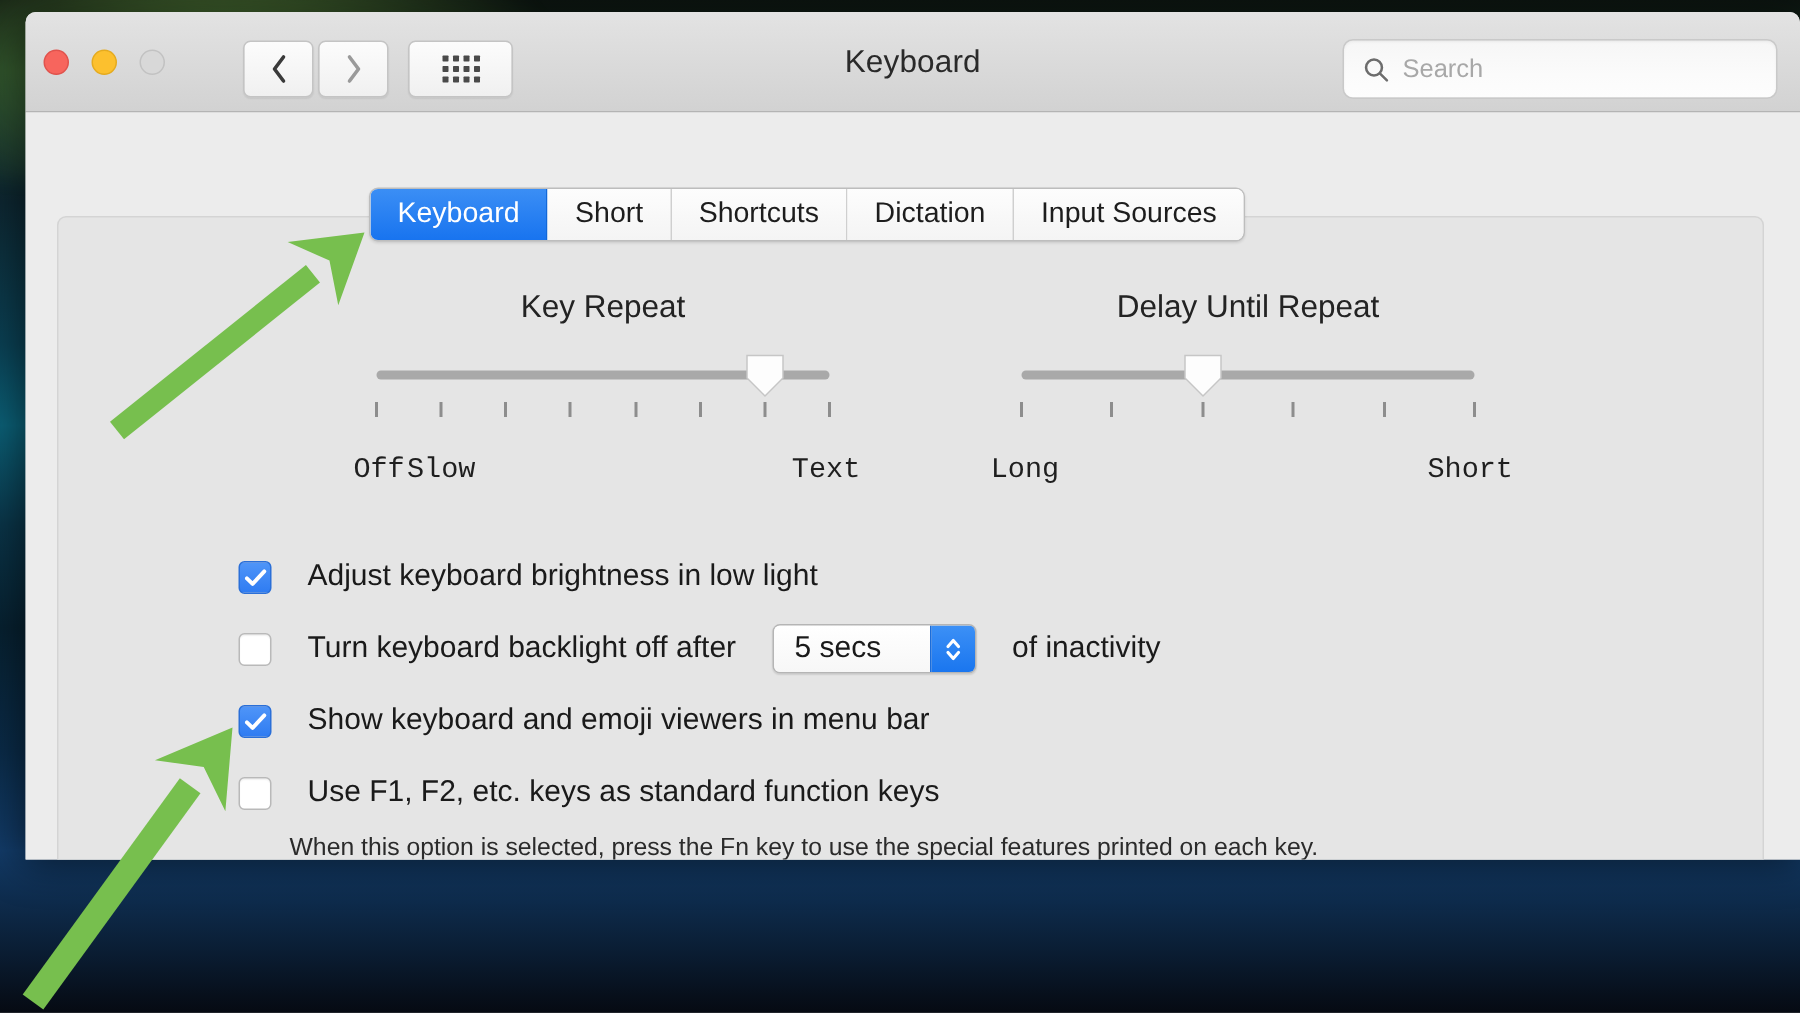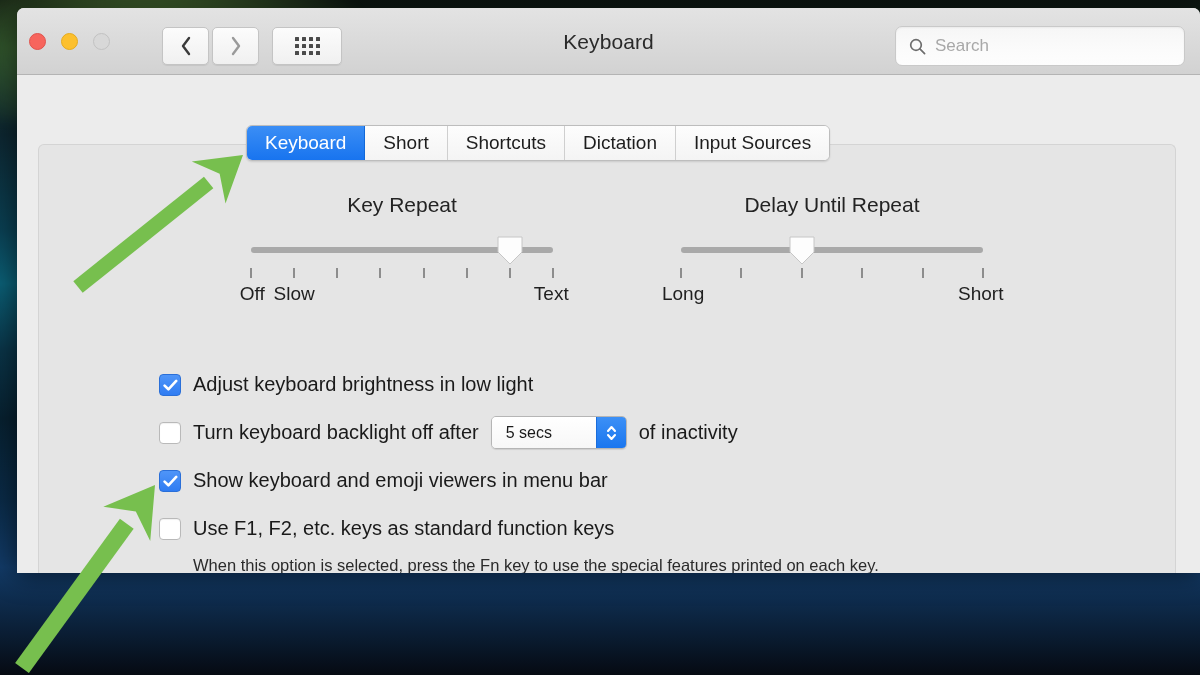--- a/index.html
+++ b/index.html
@@ -218,34 +218,36 @@
     top: 0;
     width: 2px; height: 10px;
     background: #8d8d8d;
     transform: translateX(-50%);
     display: block;
   }
 
   .slider-labels {
     position: relative;
     height: 24px;
-    margin: 1px 19px 0 19px;
+    margin: 20px 19px 0 19px;
     font-size: 19px;
     color: #1f1f1f;
+    font-family: Liberation Mono, monospace;
   }
   .slider-labels span { position: absolute; top: 0; white-space: nowrap; }
 
   
   #options { position: absolute; left: 142px; top: 295px; width: 980px; }
 
   .opt-row {
     display: flex;
     align-items: center;
     margin-bottom: 19px;
     height: 29px;
+    gap: 12px;
   }
 
   .checkbox {
     width: 22px; height: 22px;
     border-radius: 4px;
     flex: none;
     margin-right: 12px;
     position: relative;
   }
   .checkbox.off {
@@ -276,21 +278,21 @@
     border-radius: 5px;
     overflow: hidden;
     box-shadow: 0 1px 1px rgba(0,0,0,.1);
   }
   #popup-value {
     display: flex;
     align-items: center;
     padding: 0 16px 0 14px;
     min-width: 104px;
     background: linear-gradient(180deg, #ffffff 0%, #f7f7f7 100%);
-    font-size: 16px;
+    font-size: 20px;
     color: #1a1a1a;
   }
   #popup-stepper {
     width: 30px;
     background: linear-gradient(180deg, #3c90f6 0%, #1a76ef 100%);
     border-left: 1px solid #1a6ddb;
     display: flex;
     align-items: center;
     justify-content: center;
   }

